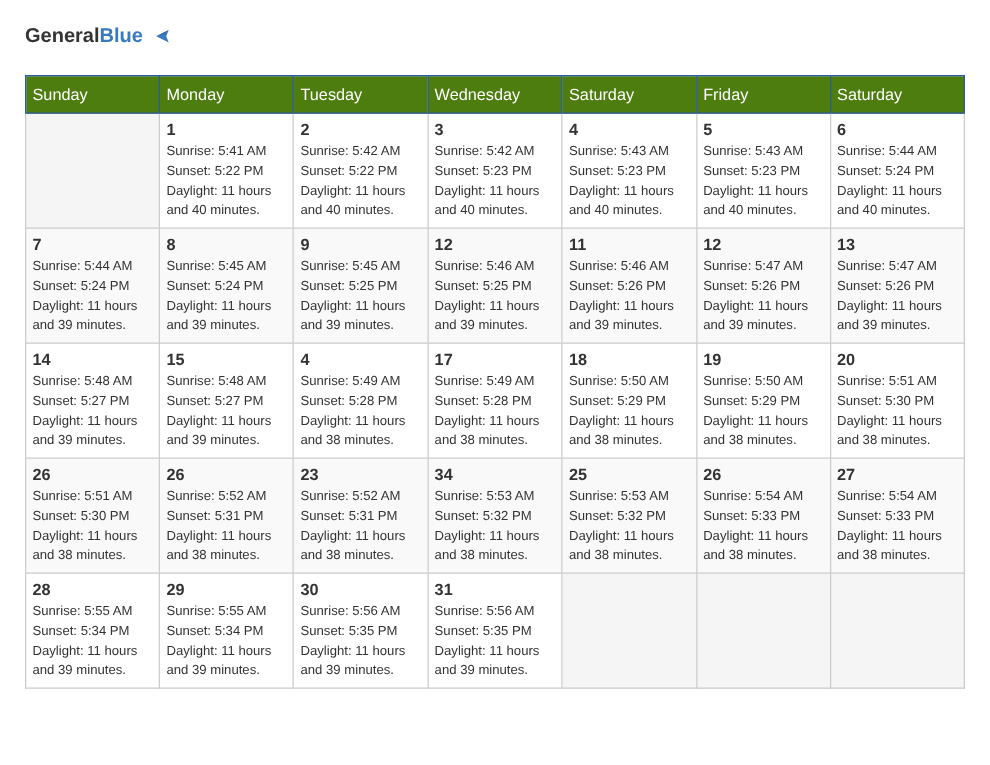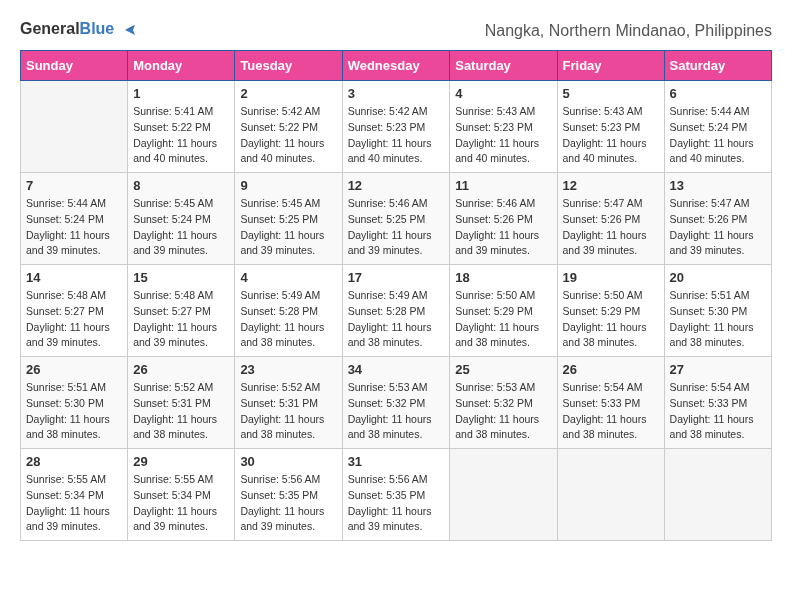--- a/index.html
+++ b/index.html
@@ -7,21 +7,21 @@
       font-family: Arial, sans-serif;
       background: #fff;
       width: 792px;
       min-height: 612px;
       padding: 20px;
     }
     .header {
       display: flex;
       align-items: flex-start;
       justify-content: space-between;
-      margin-bottom: 10px;
+      margin-bottom: 22px;
     }
     .logo {
       display: flex;
       align-items: center;
       gap: 4px;
     }
     .title-area {
       text-align: right;
     }
     .month-title {
@@ -34,26 +34,26 @@
       font-size: 16px;
       color: #555;
       margin-top: 2px;
     }
     table {
       width: 100%;
       border-collapse: collapse;
       font-size: 11px;
     }
     thead tr th {
-      background-color: #ec4899;
+      background-color: #4d7c0f;
       color: #fff;
       padding: 7px 5px;
       text-align: left;
       font-size: 13px;
-      font-weight: bold;
+      font-weight: normal;
       border: 1px solid #2a5a9f;
     }
     tbody tr td {
       border: 1px solid #ccc;
       vertical-align: top;
       padding: 5px;
       width: 108px;
       min-height: 80px;
       background: #fff;
     }
@@ -83,21 +83,20 @@
   <div class="logo">
   <div style="line-height:1.1">
     <span style="font-size:16px;font-weight:bold;color:#333;">General</span><span style="font-size:16px;font-weight:bold;color:#3a7abf;">Blue</span>
     <svg width="18" height="18" viewBox="0 0 18 18" style="vertical-align:middle;margin-left:2px;">
       <polygon points="4,9 14,4 12,9 14,14" fill="#3a7abf"></polygon>
       <polygon points="4,9 14,4 10,7" fill="#2a5a9f"></polygon>
     </svg>
   </div>
 </div>
   <div class="title-area">
-    <div class="location">Nangka, Northern Mindanao, Philippines</div>
   </div>
 </div>
 
 <table>
   <thead>
     <tr>
       <th>Sunday</th>
       <th>Monday</th>
       <th>Tuesday</th>
       <th>Wednesday</th>

